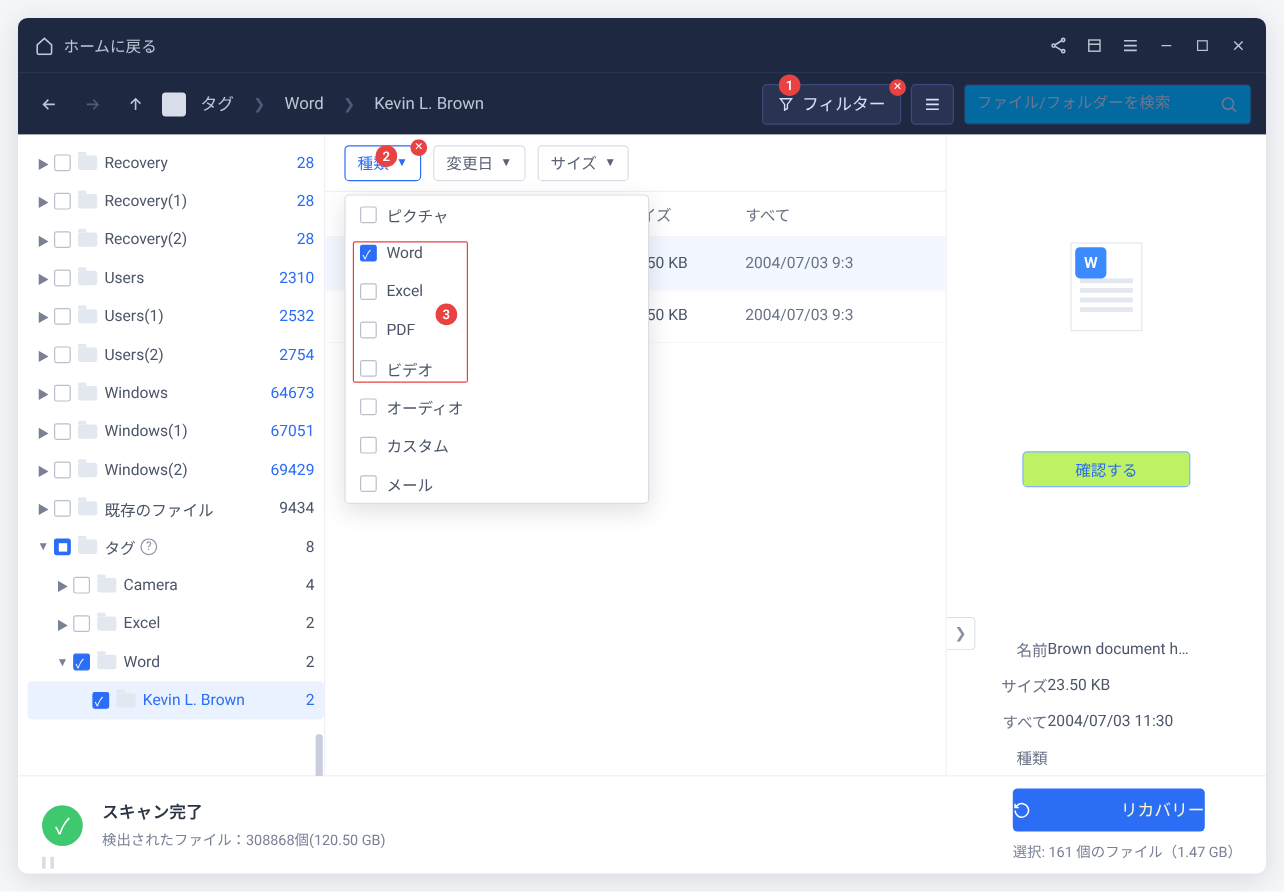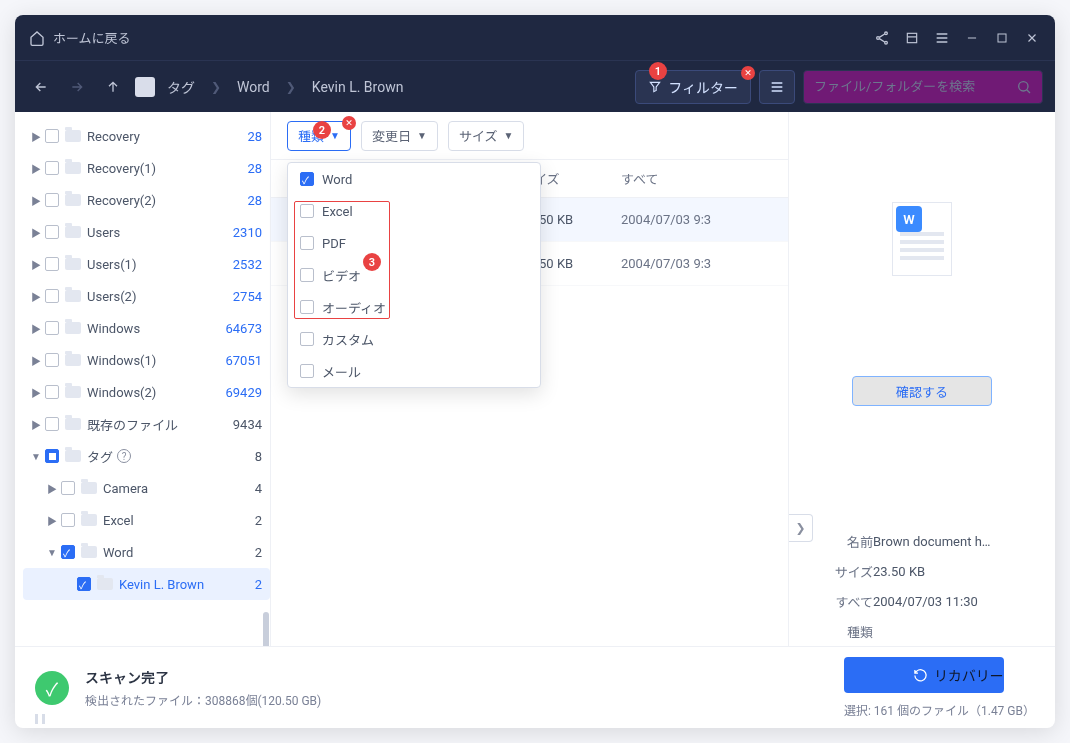--- a/index.html
+++ b/index.html
@@ -12,21 +12,21 @@
 .titlebar .winbtn { width: 18px; height: 18px; display: flex; align-items: center; justify-content: center; color: #bfc5d6; cursor: pointer; }
 
 .toolbar { height: 52px; background: #1f2841; display: flex; align-items: center; padding: 0 12px; gap: 8px; border-top: 1px solid #2a3452; }
 .toolbar .navbtn { width: 28px; height: 28px; display: flex; align-items: center; justify-content: center; color: #6d768e; cursor: pointer; }
 .toolbar .disk { width: 20px; height: 20px; background: #d9ddea; border-radius: 3px; }
 .toolbar .crumb { color: #bfc5d6; font-size: 14px; display: flex; align-items: center; gap: 4px; padding: 0 4px; }
 .toolbar .chev { color: #505a78; font-size: 12px; padding: 0 4px; }
 .toolbar .flex { flex: 1; }
 .toolbar .filterbtn { height: 34px; background: #2a3452; color: #d3e1ff; border: 1px solid #3b4a7a; border-radius: 4px; padding: 0 12px; display: flex; align-items: center; gap: 6px; font-size: 14px; position: relative; }
 .toolbar .listbtn { width: 36px; height: 34px; background: #2a3452; border: 1px solid #3b4a7a; border-radius: 4px; display: flex; align-items: center; justify-content: center; color: #d3e1ff; }
-.toolbar .search { width: 240px; height: 34px; background: #701a75; border: 1px solid #2a3452; border-radius: 4px; display: flex; align-items: center; padding: 0 10px; gap: 8px; }
+.toolbar .search { width: 240px; height: 34px; background: #0369a1; border: 1px solid #2a3452; border-radius: 4px; display: flex; align-items: center; padding: 0 10px; gap: 8px; }
 .toolbar .search input { flex: 1; background: transparent; border: none; outline: none; color: #bfc5d6; font-size: 13px; }
 .toolbar .search input::placeholder { color: #6d768e; }
 
 .body { flex: 1; display: flex; overflow: hidden; }
 .sidebar { width: 256px; border-right: 1px solid #eef0f5; overflow-y: auto; padding: 8px 0 8px 8px; position: relative; }
 .sidebar .row { height: 32px; display: flex; align-items: center; font-size: 13px; color: #4c5668; padding-left: 8px; padding-right: 8px; cursor: pointer; border-radius: 4px; }
 .sidebar .row.active { background: #eaf1ff; color: #2b6df5; }
 .sidebar .row .caret { width: 14px; font-size: 10px; color: #7a8196; }
 .sidebar .row .cbox { width: 14px; height: 14px; border: 1.5px solid #b9bfcc; border-radius: 2px; margin-right: 6px; position: relative; }
 .sidebar .row .cbox.checked { background: #2b6df5; border-color: #2b6df5; }
@@ -62,33 +62,33 @@
 .dropdown .opt .cbox { width: 14px; height: 14px; border: 1.5px solid #b9bfcc; border-radius: 2px; position: relative; }
 .dropdown .opt .cbox.checked { background: #2b6df5; border-color: #2b6df5; }
 .dropdown .opt .cbox.checked::after { content: "✓"; color: #fff; font-size: 10px; position: absolute; left: 1px; top: -1px; }
 .dropdown .hl { position: absolute; left: 6px; top: 38px; width: 96px; height: 118px; border: 1px solid #e94242; border-radius: 2px; pointer-events: none; }
 
 .preview { width: 266px; display: flex; flex-direction: column; padding: 20px 14px 0; position: relative; }
 .preview .thumb { width: 60px; height: 74px; margin: 70px auto 10px; position: relative; }
 .preview .thumb .paper { position:absolute; inset:0; background:#fff; border:1px solid #e3e7f0; }
 .preview .thumb .lines { position:absolute; left:8px; right:8px; top:30px; height:4px; background:#e3e7f0; box-shadow: 0 8px #e3e7f0, 0 16px #e3e7f0, 0 24px #e3e7f0; }
 .preview .thumb .badge { position:absolute; left:4px; top:4px; width:26px; height:26px; background:#3b8bff; border-radius:4px; color:#fff; font-size:13px; display:flex; align-items:center; justify-content:center; font-weight:600; }
-.preview .confirm { margin: 90px auto 0; width: 140px; height: 30px; border:1px solid #7fb3ff; color:#2b6df5; background:#e5e5e5; border-radius:4px; font-size:13px; }
+.preview .confirm { margin: 90px auto 0; width: 140px; height: 30px; border:1px solid #7fb3ff; color:#2b6df5; background:#bef264; border-radius:4px; font-size:13px; }
 .preview .infotbl { margin-top: 120px; }
 .preview .irow { display: flex; font-size: 13px; color: #4c5668; height: 30px; align-items: center; }
 .preview .irow .k { width: 70px; color: #6b7386; text-align: right; }
 .preview .irow .v { flex: 1; white-space: nowrap; overflow: hidden; text-overflow: ellipsis; }
 .preview .catbar { position:absolute; left:0; bottom:104px; width:24px; height:28px; border:1px solid #d8dde8; border-left:none; border-radius:0 4px 4px 0; display:flex; align-items:center; justify-content:center; color:#8a90a0; font-size:12px; background:#fff; }
 
 .footer { height: 82px; border-top: 1px solid #eef0f5; display: flex; align-items: center; padding: 0 20px; gap: 16px; position: relative; }
 .footer .okcircle { width: 34px; height: 34px; border-radius: 50%; background: #3ec96f; display:flex; align-items:center; justify-content:center; color:#fff; font-size:18px; }
 .footer .txt .t1 { font-size: 14px; color: #2c3444; font-weight: 600; }
 .footer .txt .t2 { font-size: 12px; color: #7a8196; margin-top: 4px; }
 .footer .right { margin-left: auto; text-align: right; }
-.footer .recov { width: 160px; height: 36px; background: #2b6df5; color:#0f172a; border:none; border-radius:4px; font-size:14px; display:flex; align-items:center; justify-content:flex-end; gap:6px; }
+.footer .recov { width: 160px; height: 36px; background: #2b6df5; color:#fef9c3; border:none; border-radius:4px; font-size:14px; display:flex; align-items:center; justify-content:space-between; gap:6px; }
 .footer .sel { font-size: 12px; color: #7a8196; margin-top: 8px; }
 .footer .pause { position: absolute; left: 20px; bottom: 4px; display:flex; gap:4px; }
 .footer .pause span{ width:3px; height:10px; background:#d8dde8; }
 
 .badge-num { position: absolute; width: 18px; height: 18px; background: #e94242; border-radius: 50%; color: #fff; font-size: 11px; display: flex; align-items: center; justify-content: center; z-index: 60; font-weight: 600; }
 .x-badge { position: absolute; width: 14px; height: 14px; background: #e94242; border-radius: 50%; color: #fff; font-size: 9px; display: flex; align-items: center; justify-content: center; z-index: 55; }
 
 svg { display: block; }
 .help-circle { display:inline-flex; width:14px; height:14px; border:1px solid #8a90a0; border-radius:50%; align-items:center; justify-content:center; font-size:10px; color:#8a90a0; margin-left:4px; }
 </style>
@@ -333,20 +333,24 @@
           </div>
           <div class="table-row">
             <div class="c1"></div>
             <div class="c2">23.50 KB</div>
             <div class="c3">2004/07/03 9:3</div>
           </div>
         </div>
 
       <div class="dropdown" id="ddpanel">
         <div class="hl"></div>
+      <div class="opt">
+            <span class="cbox"></span>
+            <span>ピクチャ</span>
+          </div>
           <div class="opt">
             <span class="cbox checked"></span>
             <span>Word</span>
           </div>
           <div class="opt">
             <span class="cbox"></span>
             <span>Excel</span>
           </div>
           <div class="opt">
             <span class="cbox"></span>

